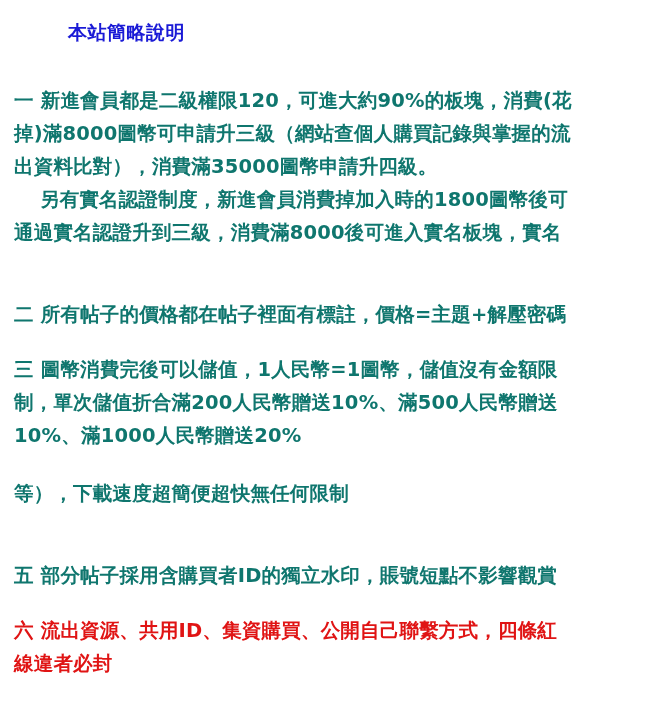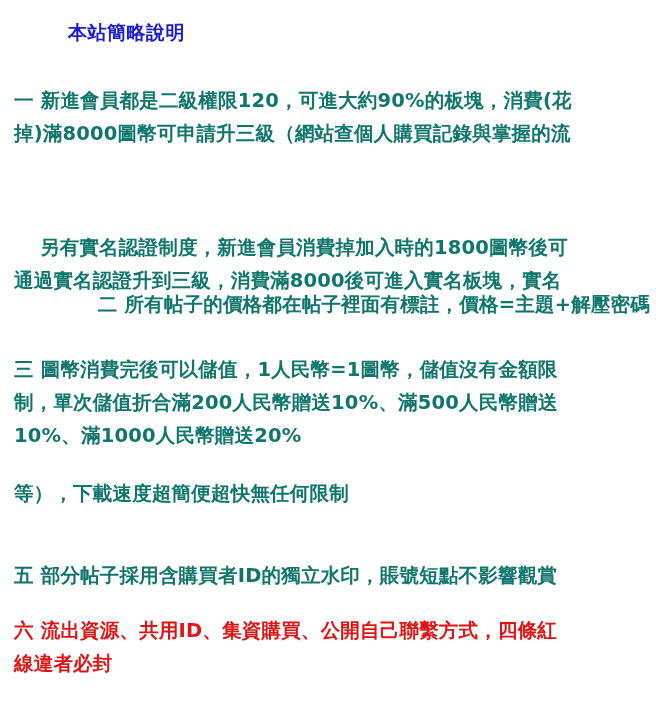--- a/index.html
+++ b/index.html
@@ -40,40 +40,41 @@
       font-weight: bold;
       line-height: 33px;
       color: #0f766e;
       letter-spacing: 0.2px;
     }
     .para .line {
       display: block;
       white-space: nowrap;
     }
     .para.red { color: #e01414; }
-    .indent { padding-left: 26px; margin-top: 48px; }
+    .indent { padding-left: 26px; }
 
     #p1 { top: 84px; }
     #p1b { top: 183px; }
-    #p2 { top: 288px; text-align: right; }
+    #p2 { top: 298px; }
     #p3 { top: 353px; }
     #p4 { top: 477px; }
     #p5 { top: 559px; }
     #p6 { top: 614px; }
   </style>
 </head>
 <body>
 
 <div class="doc">
 
   <div class="title">本站簡略說明</div>
 
   <div class="para" id="p1">
     <span class="line">一 新進會員都是二級權限120，可進大約90%的板塊，消費(花</span>
     <span class="line">掉)滿8000圖幣可申請升三級（網站查個人購買記錄與掌握的流</span>
+    <span class="line">出資料比對），消費滿35000圖幣申請升四級。</span>
   </div>
 
   <div class="para" id="p1b">
     <span class="line indent">另有實名認證制度，新進會員消費掉加入時的1800圖幣後可</span>
     <span class="line">通過實名認證升到三級，消費滿8000後可進入實名板塊，實名</span>
   </div>
 
   <div class="para" id="p2">
     <span class="line">二 所有帖子的價格都在帖子裡面有標註，價格=主題+解壓密碼</span>
   </div>

